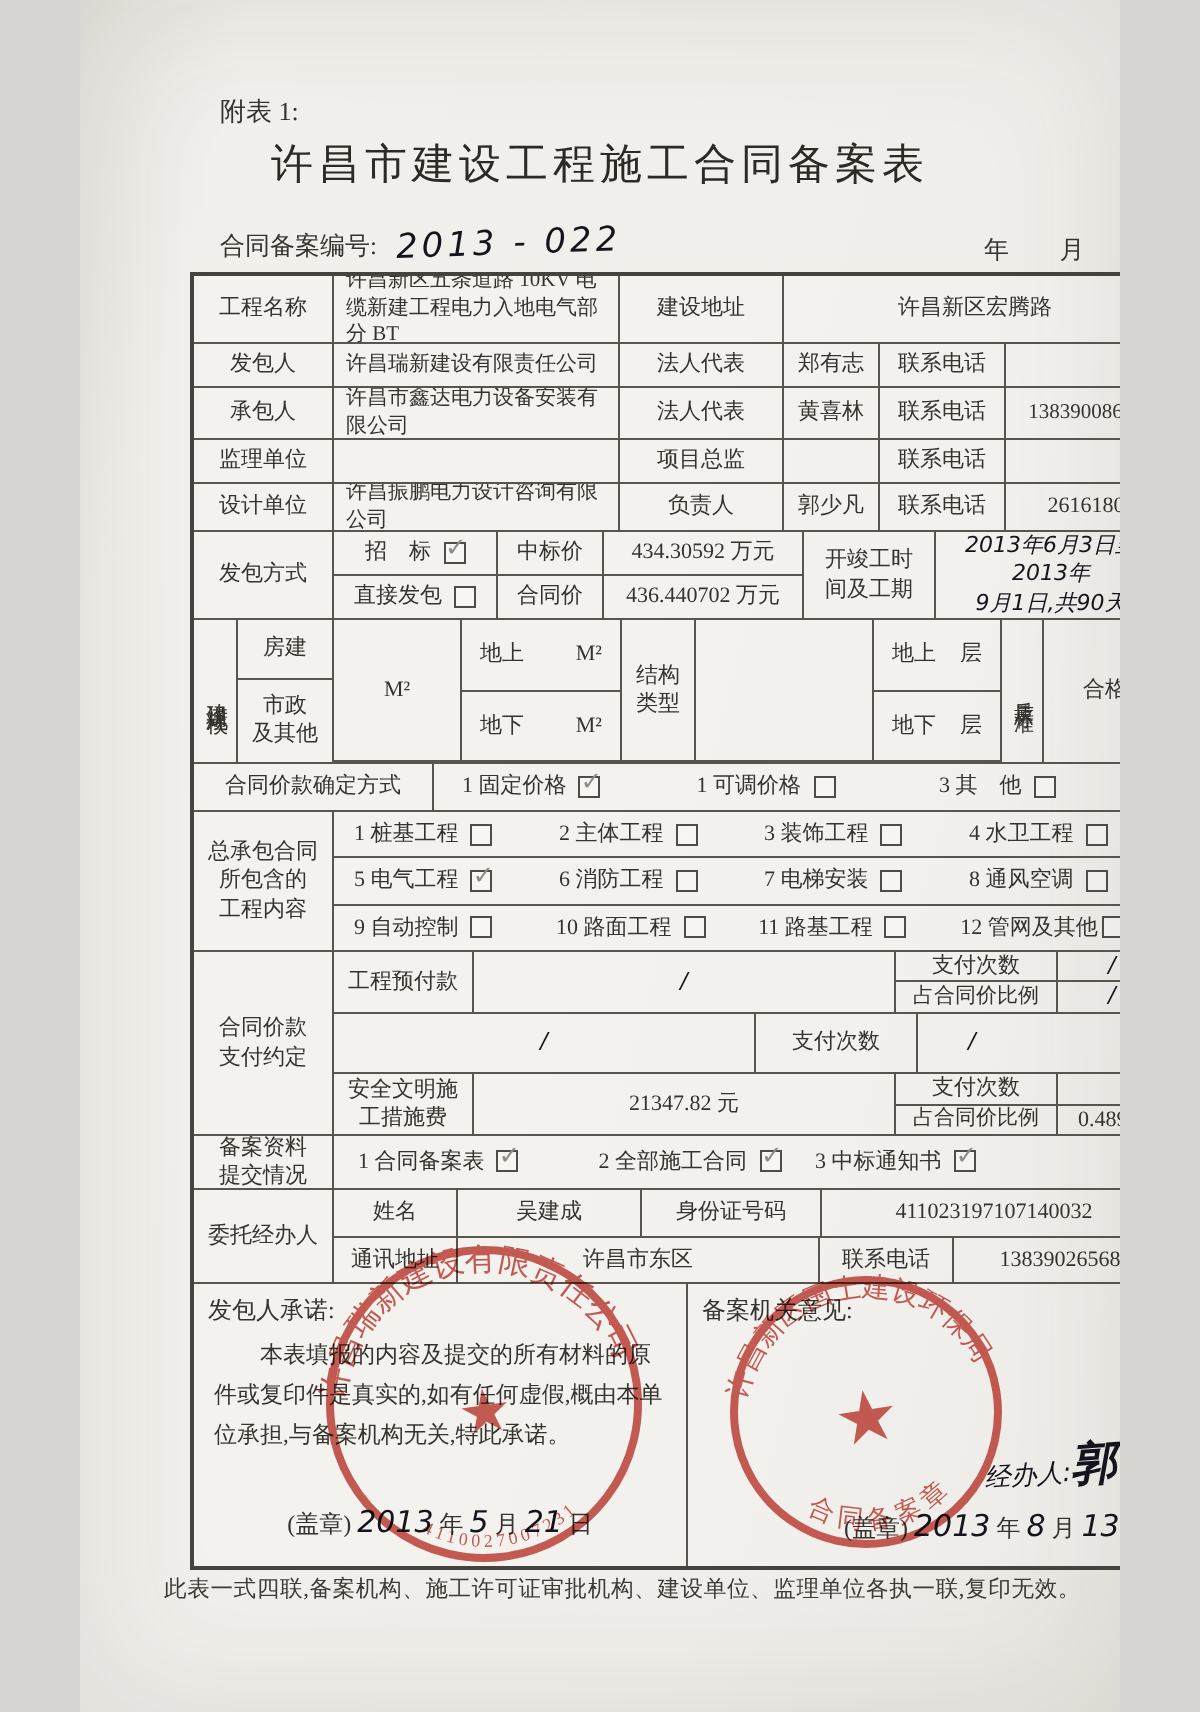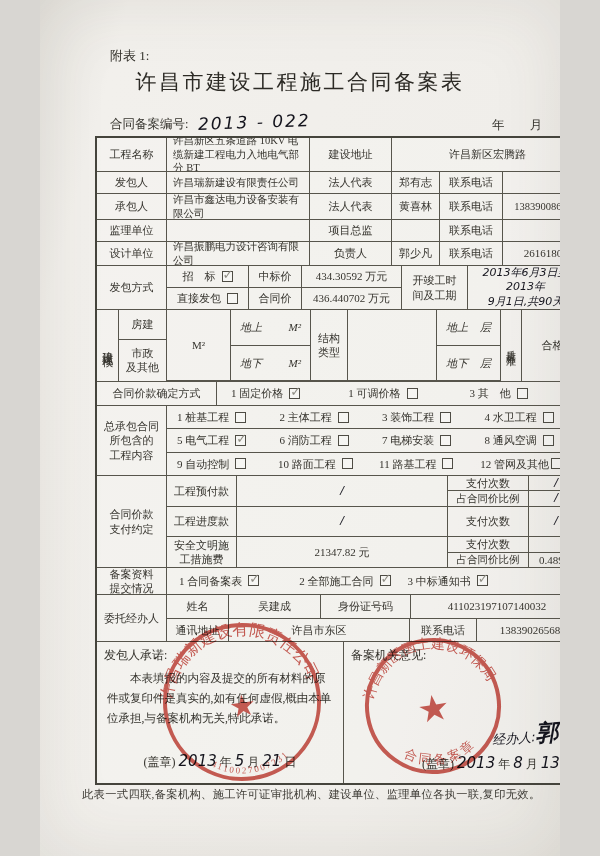--- a/index.html
+++ b/index.html
@@ -25,21 +25,21 @@
   .col{ display:flex; flex-direction:column; }
   .sub{ display:flex; flex:1; }
   .bb{ border-bottom:1px solid #57554c; }
   .vert{ writing-mode:vertical-rl; text-orientation:upright; letter-spacing:2px; font-size:11px; }
   .cb{ display:inline-block; width:11px; height:11px; border:1px solid #4e4c44; margin-left:6px;
        position:relative; vertical-align:-1px; background:rgba(255,255,255,.3); }
   .cb .mk{ position:absolute; left:0; top:-5px; font-size:13px; color:#8f8d84; font-style:normal;
            font-family:"DejaVu Sans",sans-serif; }
   .opt{ display:inline-flex; align-items:center; }
   .itm{ display:inline-flex; align-items:center; width:104px; padding-left:6px; }
-  .spread{ justify-content:space-between; padding:0 9px;font-style:italic; }
+  .spread{ justify-content:space-between; padding:0 9px; }
   .stack{ flex-direction:column; justify-content:center; }
   .pcell{ position:relative; padding:0; }
   .ptitle{ position:absolute; left:7px; top:6px; font-size:12px; }
   .pbody{ position:absolute; left:10px; right:8px; top:26px; font-size:11.5px; line-height:1.75;
           text-indent:2em; text-align:left; }
   .pdate{ position:absolute; left:10px; right:10px; bottom:12px; text-align:center; font-size:12px; white-space:nowrap; }
   .pdate .hw{ font-size:15px; padding:0 3px; }
   .sig{ position:absolute; left:148px; bottom:34px; white-space:nowrap; transform:rotate(-4deg); z-index:6; }
   .sig .sl{ font-size:13px; }
   .sig .sn{ font-size:23px; font-weight:bold; letter-spacing:3px; }
@@ -325,21 +325,20 @@
               <div class="c" style="width:81px">支付次数</div>
               <div class="c last hw" style="width:54px">/</div>
             </div>
             <div class="sub" style="height:19px">
               <div class="c" style="width:81px;font-size:10.5px">占合同价比例</div>
               <div class="c last hw" style="width:54px">/</div>
             </div>
           </div>
         </div>
         <div class="sub bb" style="height:21px">
-          <div class="c" style="width:70px">工程进度款</div>
           <div class="c hw" style="width:211px">/</div>
           <div class="c" style="width:81px">支付次数</div>
           <div class="c last hw" style="width:54px">/</div>
         </div>
         <div class="sub" style="height:30px">
           <div class="c stack" style="width:70px">
             <div>安全文明施</div>
             <div>工措施费</div>
           </div>
           <div class="c" style="width:211px">21347.82 元</div>

